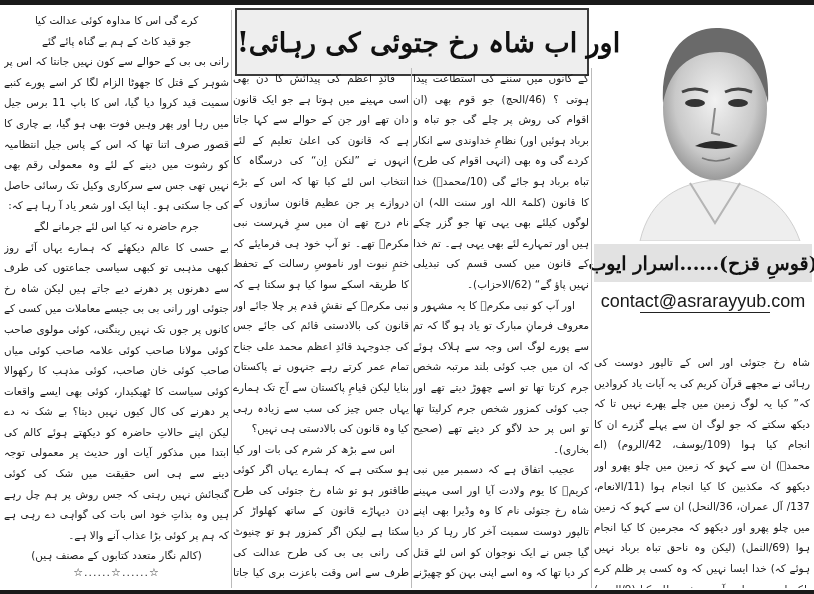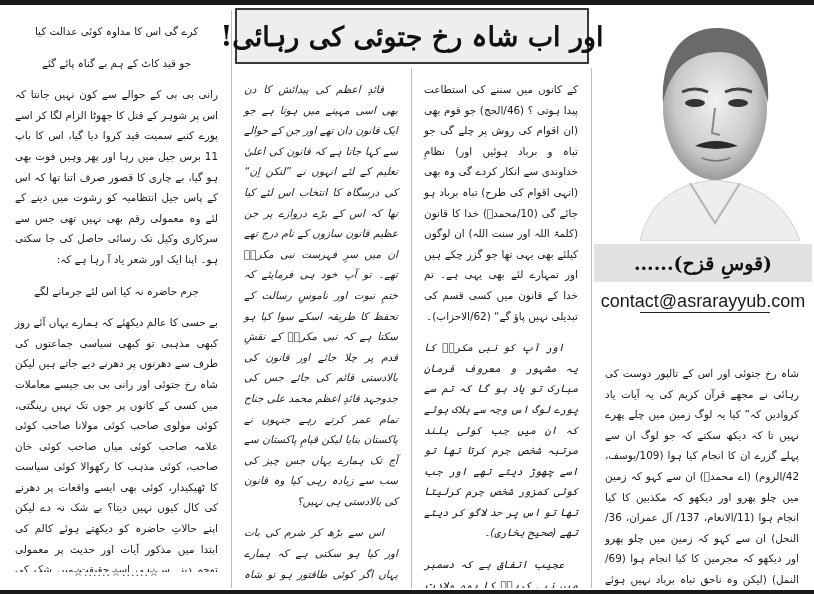--- a/index.html
+++ b/index.html
@@ -3,36 +3,36 @@
   <meta charset="utf-8">
   <style>
     * { box-sizing: border-box; margin: 0; padding: 0; }
     html, body { width: 814px; height: 594px; background: #ffffff; overflow: hidden; }
     body { position: relative; font-family: "DejaVu Sans", sans-serif; color: #1a1a1a; }
 
     .top-rule { position: absolute; left: 0; top: 0; width: 814px; height: 5px; background: #1a1a1a; }
     .bottom-rule { position: absolute; left: 0; top: 590px; width: 814px; height: 4px; background: #1a1a1a; }
 
     .headline-box {
-      position: absolute; left: 235px; top: 8px; width: 354px; height: 56px;
+      position: absolute; left: 235px; top: 8px; width: 354px; height: 68px;
       background: #eeeeee; border: 2px solid #3a3a3a;
-      display: flex; align-items: center; justify-content: center;
+      display: flex; align-items: center; justify-content: flex-start;
     }
     .headline-text {
       direction: rtl; font-family: "DejaVu Serif", serif; font-size: 27px; font-weight: bold;
       color: #111; white-space: nowrap;
     }
 
     .col {
       position: absolute; direction: rtl; text-align: justify;
       font-family: "DejaVu Sans", sans-serif; font-size: 10.4px; line-height: 20.6px;
       color: #1a1a1a; overflow: hidden;
     }
-    .col p { margin: 11px; }
-    .col p.indent { text-indent: 14px; font-style: italic; }
+    .col p { margin: 0; }
+    .col p.indent { text-indent: 14px; }
     .col p.center { text-align: center; }
     .col p.verse { text-align: center; letter-spacing: 1px; }
 
     .col-left { left: 4px; top: 10px; width: 225px; height: 562px; }
     .col-mid-left { left: 233px; top: 68px; width: 176px; height: 520px; }
     .col-mid-right { left: 413px; top: 68px; width: 176px; height: 520px; }
     .col-right { left: 594px; top: 352px; width: 216px; height: 236px; }
 
     .divider-v {
       position: absolute; width: 1px; background: #bbbbbb;
@@ -90,20 +90,21 @@
     <ellipse cx="118" cy="95" rx="10" ry="4" fill="#333"></ellipse>
     <path d="M62 84 Q75 78 88 84" stroke="#444" stroke-width="3" fill="none"></path>
     <path d="M105 84 Q118 78 132 84" stroke="#444" stroke-width="3" fill="none"></path>
     <path d="M95 100 L92 125 L100 127" stroke="#888" stroke-width="2" fill="none"></path>
     <path d="M75 138 Q95 128 118 138 Q96 144 75 138 Z" fill="#2a2a2a"></path>
     <path d="M82 150 Q96 156 110 150" stroke="#777" stroke-width="1.5" fill="none"></path>
   </svg>
 </div>
 
 <div class="byline-box">
+  <span class="byline-text">اسرار ایوب</span>
   <span class="byline-text">......</span>
   <span class="byline-text">(قوسِ قزح)</span>
 </div>
 
 <div class="email">contact@asrarayyub.com</div>
 <div class="email-rule"></div>
 
 <div class="col col-right">
   <p>شاہ رخ جتوئی اور اس کے تالپور دوست کی رہائی نے مجھے قرآن کریم کی یہ آیات یاد کروادیں کہ” کیا یہ لوگ زمین میں چلے پھرے نہیں تا کہ دیکھ سکتے کہ جو لوگ ان سے پہلے گزرے ان کا انجام کیا ہوا (109/یوسف، 42/الروم) (اے محمدؐ) ان سے کہو کہ زمین میں چلو پھرو اور دیکھو کہ مکذبین کا کیا انجام ہوا (11/الانعام، 137/ آل عمران، 36/النحل) ان سے کہو کہ زمین میں چلو پھرو اور دیکھو کہ مجرمین کا کیا انجام ہوا (69/النمل) (لیکن وہ ناحق تباہ برباد نہیں ہوئے کہ) خدا ایسا نہیں کہ وہ کسی پر ظلم کرے بلکہ انہوں نے اپنے آپ پر خود ظلم کیا (9/الروم) کیا یہ لوگ زمین میں چلے پھرے نہیں تا کہ (سابقہ اقوام کا عبرت ناک انجام دیکھ کر) ان کے دلوں میں غور وفکر کرنے اور ان</p>
 </div>

